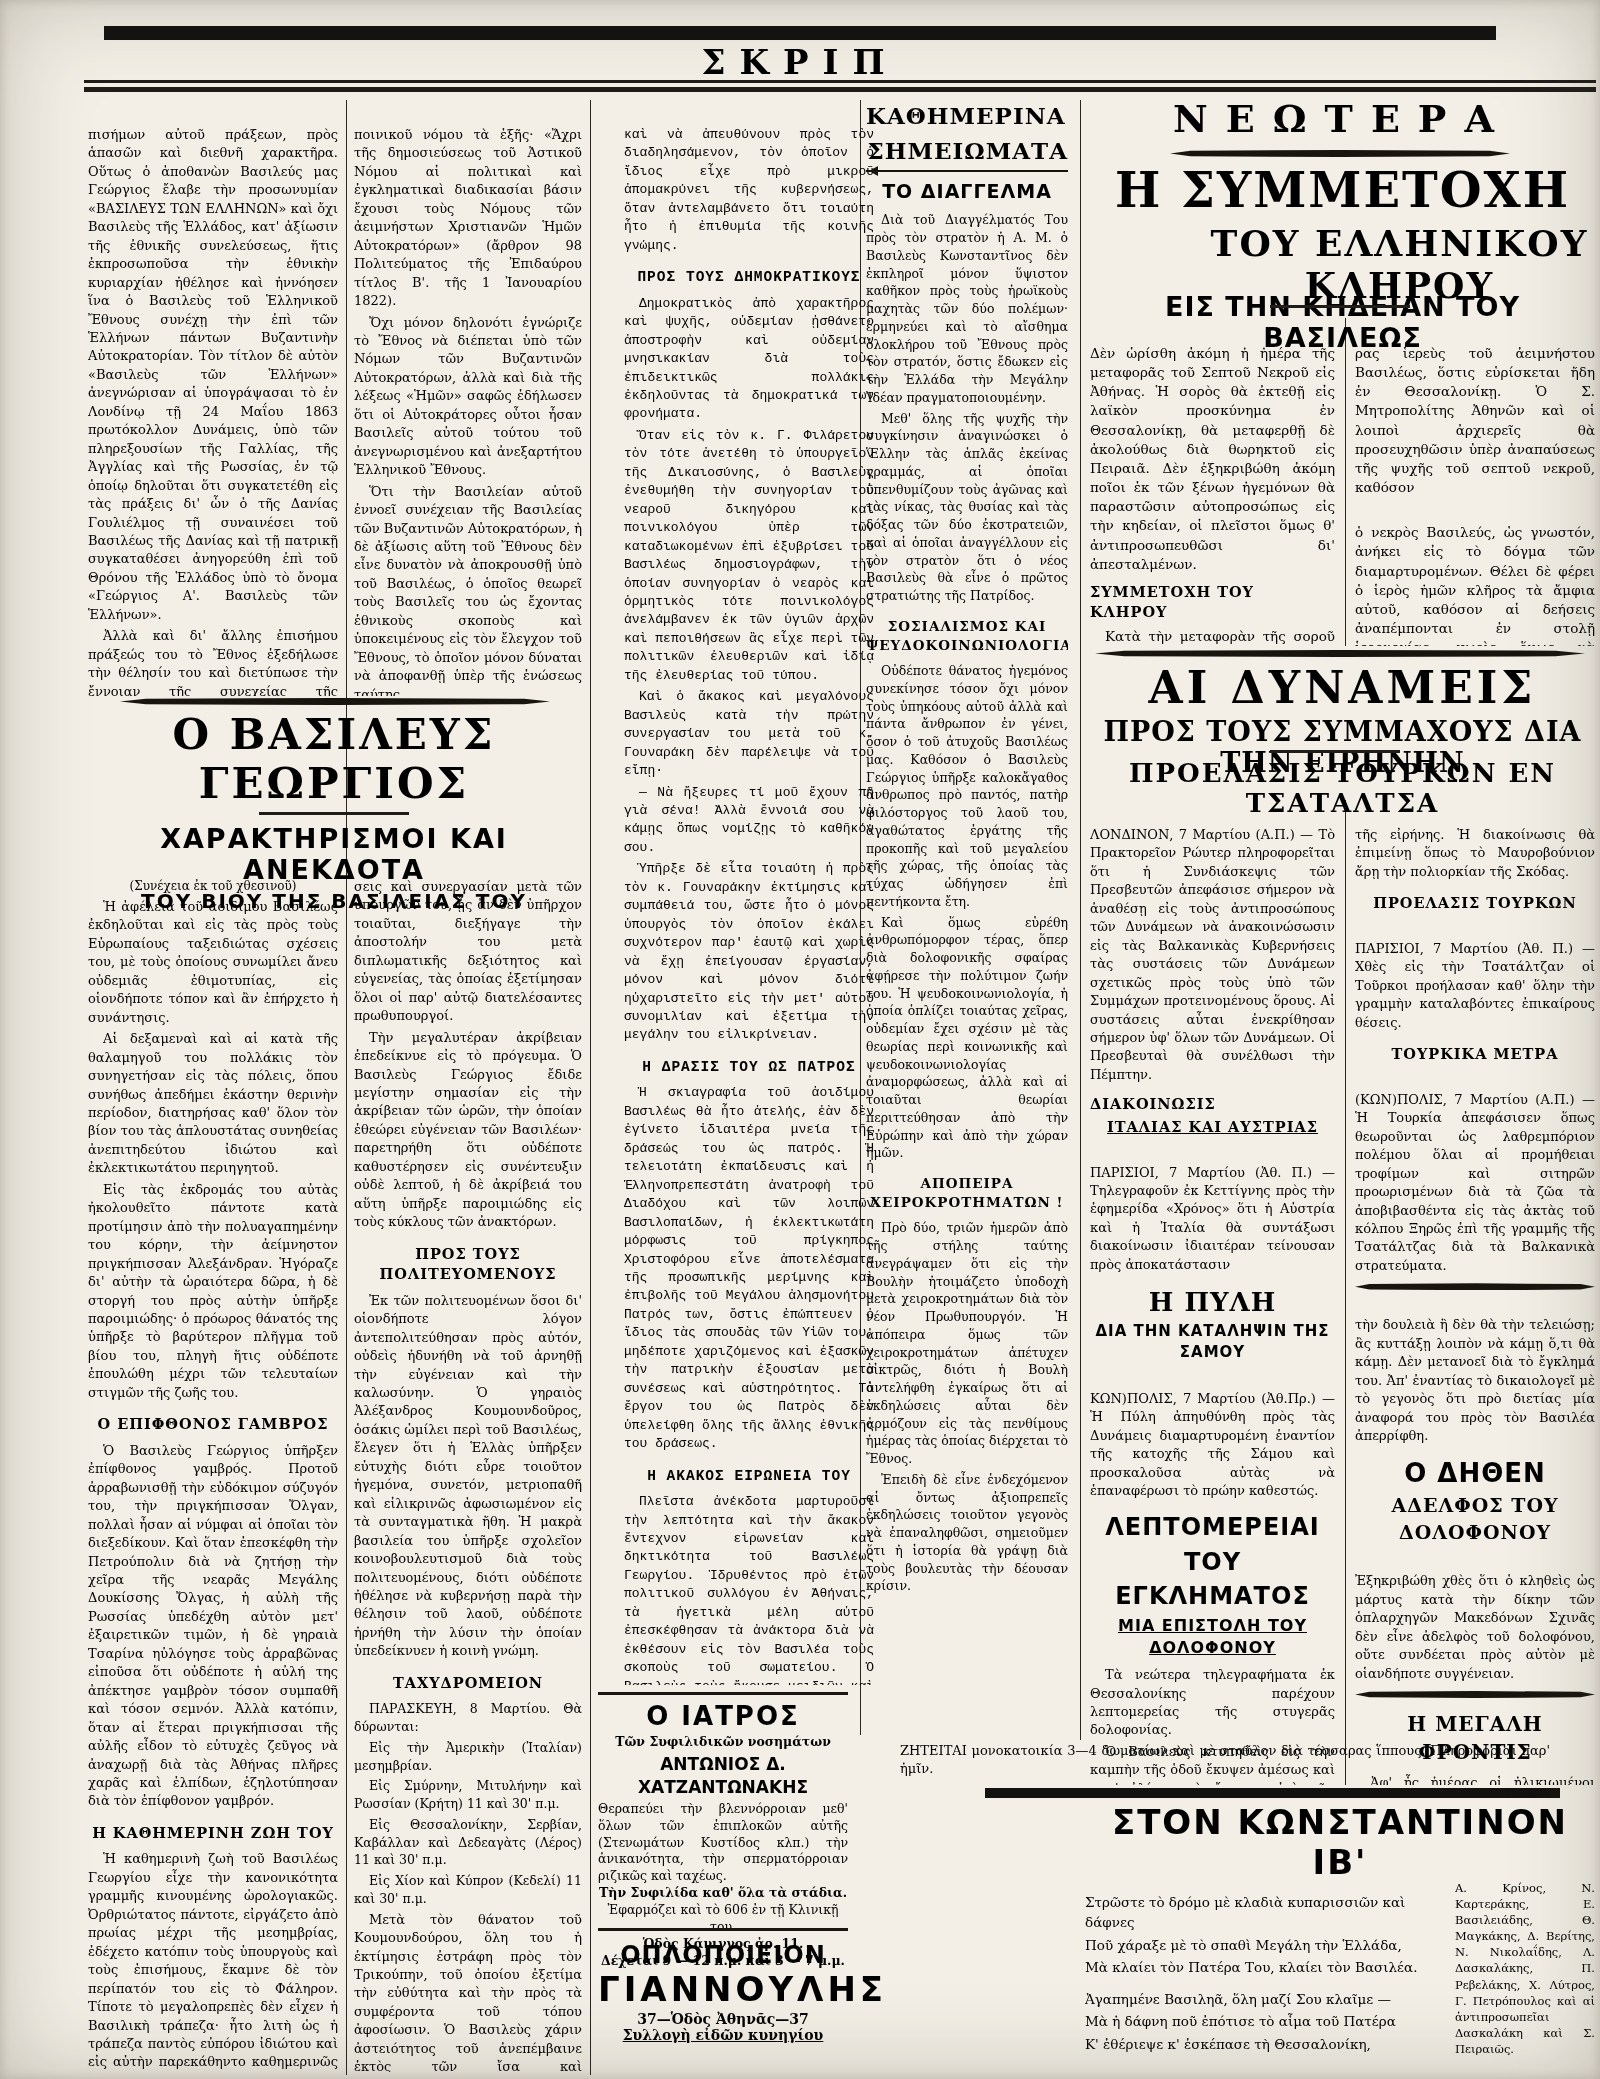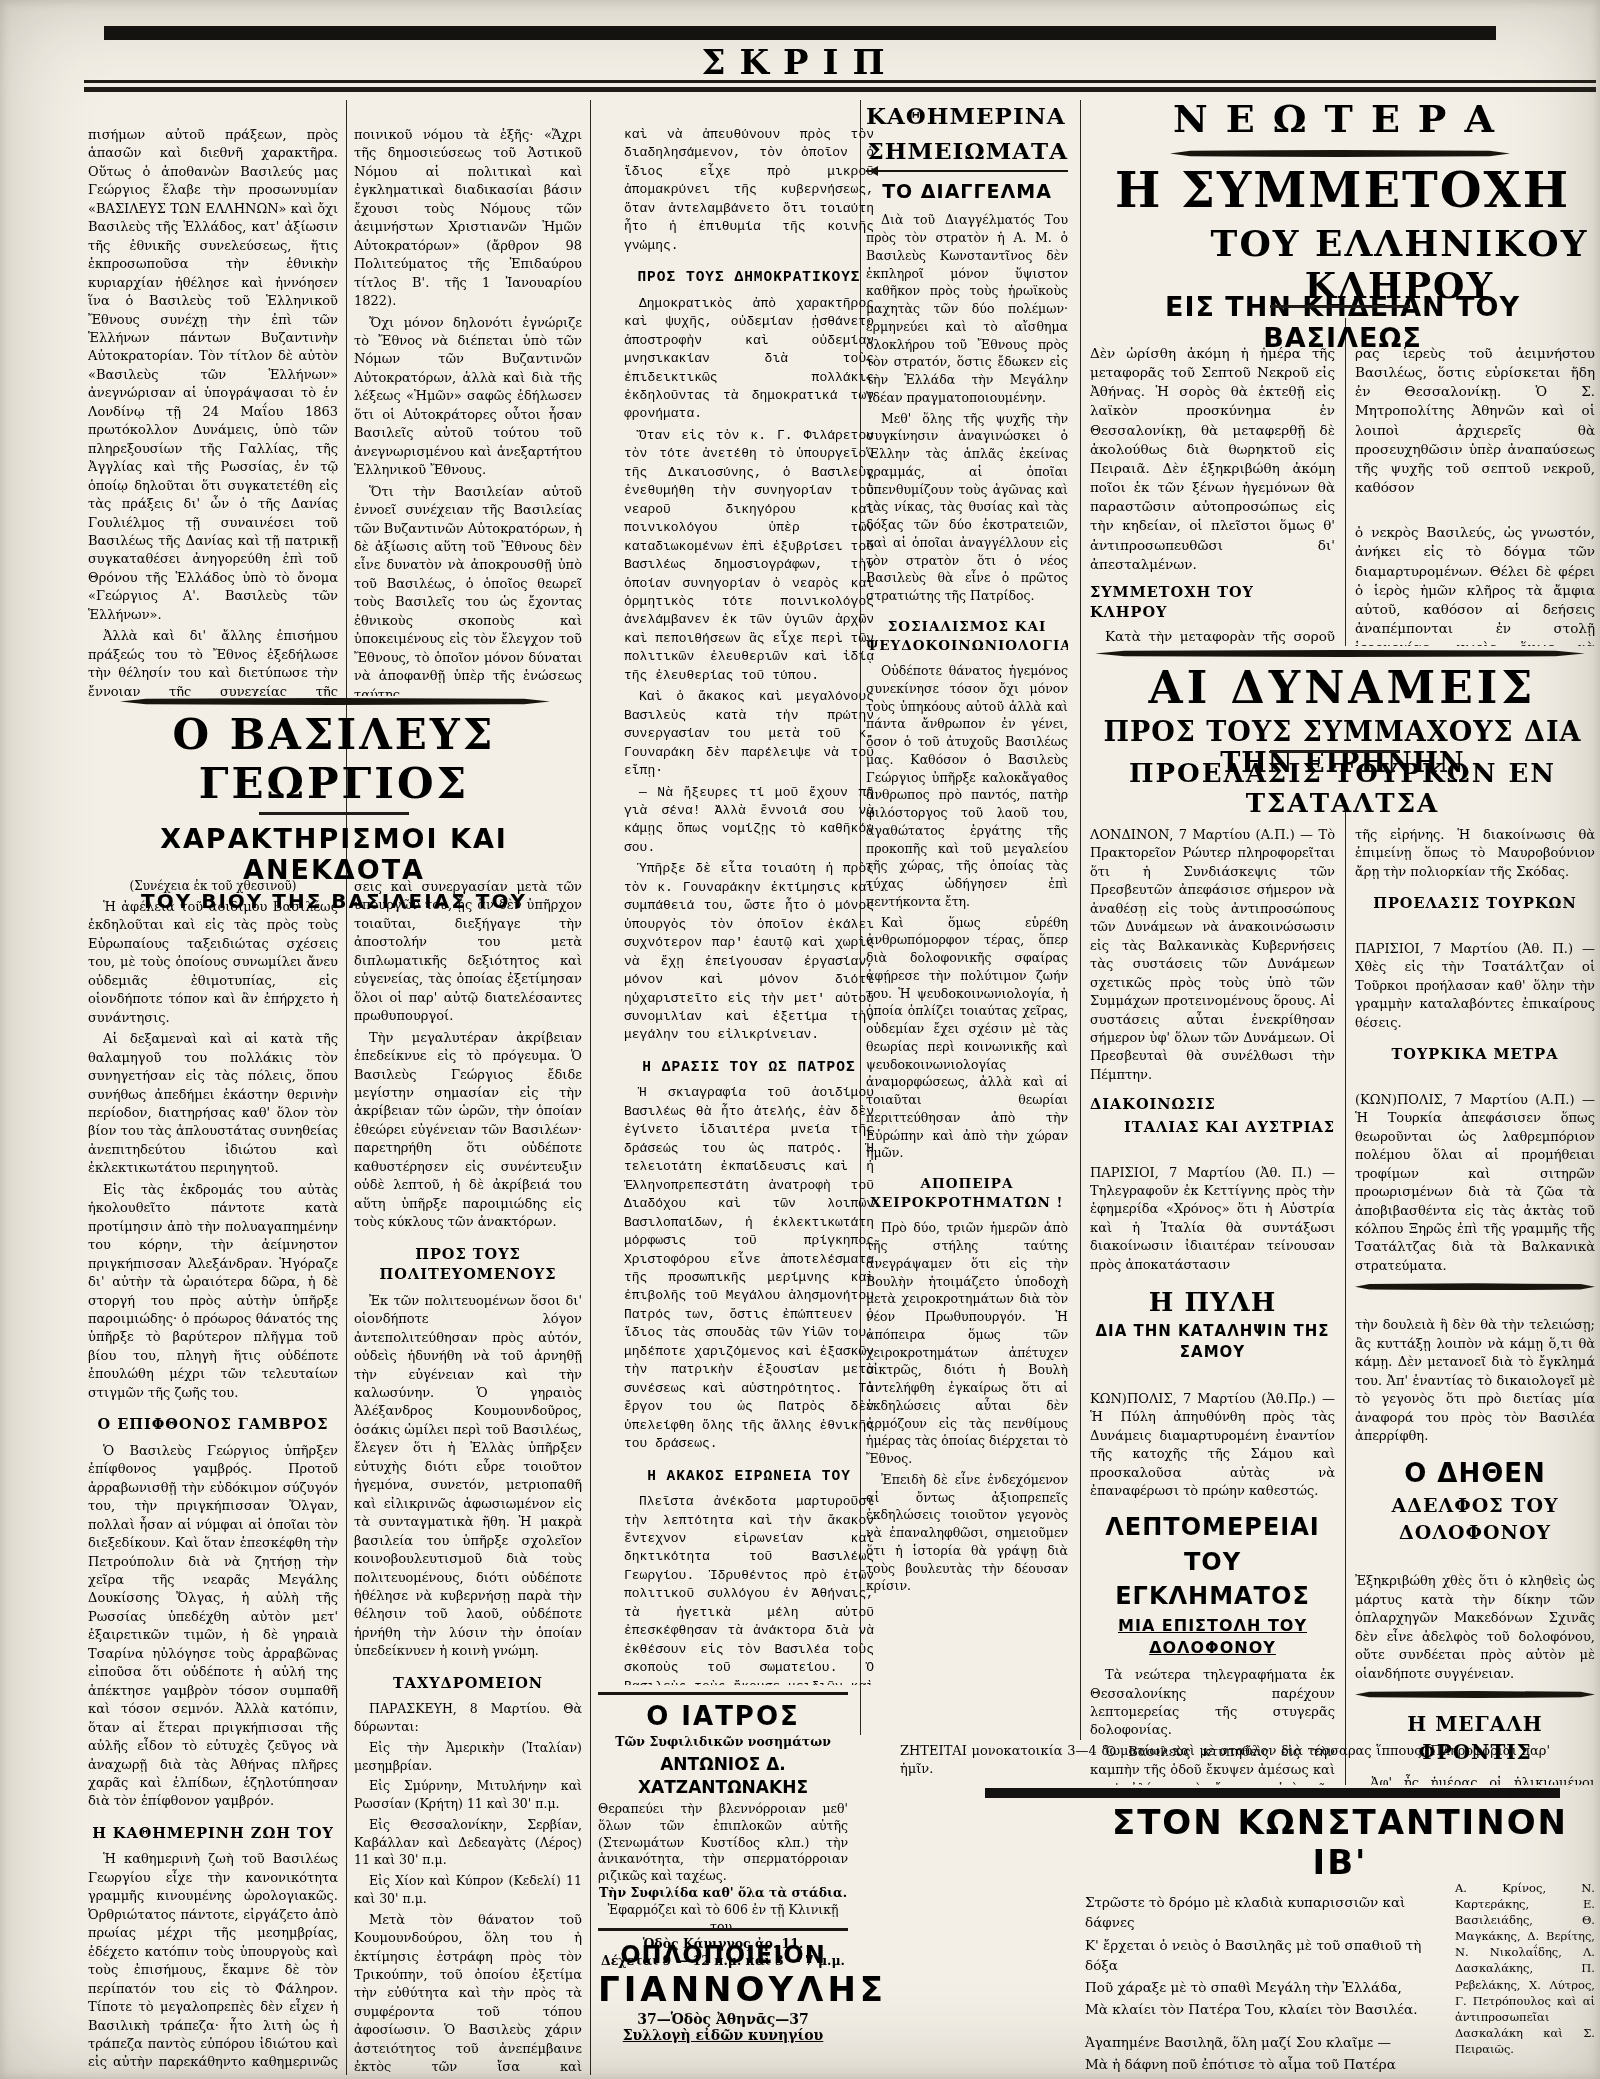--- a/index.html
+++ b/index.html
@@ -158,21 +158,21 @@
 
   <div class="abs orn" style="left:1095px;top:650px;width:490px;"></div>
   <div class="abs head-xl" style="left:1090px;top:662px;width:505px;font-size:44px;letter-spacing:4px;">ΑΙ ΔΥΝΑΜΕΙΣ</div>
   <div class="abs head-xl" style="left:1085px;top:716px;width:515px;font-size:27px;letter-spacing:1px;">ΠΡΟΣ ΤΟΥΣ ΣΥΜΜΑΧΟΥΣ ΔΙΑ ΤΗΝ ΕΙΡΗΝΗΝ</div>
   <div class="abs hrule" style="left:1270px;top:750px;width:130px;height:3px;"></div>
   <div class="abs head-xl" style="left:1090px;top:758px;width:505px;font-size:26px;">ΠΡΟΕΛΑΣΙΣ ΤΟΥΡΚΩΝ ΕΝ ΤΣΑΤΑΛΤΣΑ</div>
 
   <div class="abs col" style="left:1090px;top:800px;width:245px;height:985px;font-size:13px;">
     <p class="noindent">ΛΟΝΔΙΝΟΝ, 7 Μαρτίου (Α.Π.) — Τὸ Πρακτορεῖον Ρώυτερ πληροφορεῖται ὅτι ἡ Συνδιάσκεψις τῶν Πρεσβευτῶν ἀπεφάσισε σήμερον νὰ ἀναθέσῃ εἰς τοὺς ἀντιπροσώπους τῶν Δυνάμεων νὰ ἀνακοινώσωσιν εἰς τὰς Βαλκανικὰς Κυβερνήσεις τὰς συστάσεις τῶν Δυνάμεων σχετικῶς πρὸς τοὺς ὑπὸ τῶν Συμμάχων προτεινομένους ὅρους. Αἱ συστάσεις αὗται ἐνεκρίθησαν σήμερον ὑφ' ὅλων τῶν Δυνάμεων. Οἱ Πρεσβευταὶ θὰ συνέλθωσι τὴν Πέμπτην.</p>
     <div class="subhead" style="text-align:left;margin:10px 0 2px;">ΔΙΑΚΟΙΝΩΣΙΣ</div>
-    <div class="subhead" style="text-align:right;margin:0 0 6px;">ΙΤΑΛΙΑΣ ΚΑΙ ΑΥΣΤΡΙΑΣ</div>
+    <div class="subhead" style="margin:0 0 6px;text-decoration:underline;">ΙΤΑΛΙΑΣ ΚΑΙ ΑΥΣΤΡΙΑΣ</div>
     <p class="noindent">ΠΑΡΙΣΙΟΙ, 7 Μαρτίου (Ἀθ. Π.) — Τηλεγραφοῦν ἐκ Κεττίγνης πρὸς τὴν ἐφημερίδα «Χρόνος» ὅτι ἡ Αὐστρία καὶ ἡ Ἰταλία θὰ συντάξωσι διακοίνωσιν ἰδιαιτέραν τείνουσαν πρὸς ἀποκατάστασιν</p>
     <div class="subhead" style="font-size:26px;margin:10px 0 0;">Η ΠΥΛΗ</div>
     <div class="subhead sans" style="font-size:15px;margin:0 0 6px;">ΔΙΑ ΤΗΝ ΚΑΤΑΛΗΨΙΝ ΤΗΣ ΣΑΜΟΥ</div>
     <p class="noindent">ΚΩΝ)ΠΟΛΙΣ, 7 Μαρτίου (Ἀθ.Πρ.) — Ἡ Πύλη ἀπηυθύνθη πρὸς τὰς Δυνάμεις διαμαρτυρομένη ἐναντίον τῆς κατοχῆς τῆς Σάμου καὶ προσκαλοῦσα αὐτὰς νὰ ἐπαναφέρωσι τὸ πρώην καθεστώς.</p>
     <div class="subhead sans" style="font-size:24px;margin:10px 0 0;">ΛΕΠΤΟΜΕΡΕΙΑΙ</div>
     <div class="subhead sans" style="font-size:24px;margin:0;">ΤΟΥ ΕΓΚΛΗΜΑΤΟΣ</div>
     <div class="subhead sans" style="font-size:16px;margin:2px 0 6px;text-decoration:underline;">ΜΙΑ ΕΠΙΣΤΟΛΗ ΤΟΥ ΔΟΛΟΦΟΝΟΥ</div>
     <p>Τὰ νεώτερα τηλεγραφήματα ἐκ Θεσσαλονίκης παρέχουν λεπτομερείας τῆς στυγερᾶς δολοφονίας.</p>
     <p>Ὁ Βασιλεὺς κτυπηθεὶς εἰς τὴν καμπὴν τῆς ὁδοῦ ἔκυψεν ἀμέσως καὶ παρ' ὀλίγον νὰ ἔπιπτεν ἐπὶ τῶν καθισμάτων τοῦ ἐκεῖ καφεζυθοπωλείου ἂν μὴ ἔσπευδον παραχρῆμα οἱ παρατυχόντες στρατιῶται νὰ τὸν ὑποβαστάσωσιν.</p>
 
@@ -197,21 +197,20 @@
 
   <div class="abs" style="left:900px;top:1742px;width:650px;font-size:13px;line-height:1.35;text-align:justify;">
     <span>ΖΗΤΕΙΤΑΙ μονοκατοικία 3—4 δωματίων καὶ μὲ σταῦλον διὰ τέσσαρας ἵππους. Πληροφορίαι παρ' ἡμῖν.</span>
   </div>
   <div class="abs topbar" style="left:985px;top:1788px;width:575px;height:10px;"></div>
 
   <div class="abs" style="left:1085px;top:1802px;width:510px;">
     <div class="head-xl sans" style="font-size:34px;letter-spacing:2px;">ΣΤΟΝ ΚΩΝΣΤΑΝΤΙΝΟΝ ΙΒ'</div>
     <div style="margin-top:10px;width:360px;font-size:13.5px;line-height:1.5;">
       <p class="poemline">Στρῶστε τὸ δρόμο μὲ κλαδιὰ κυπαρισσιῶν καὶ δάφνες</p>
-      <p class="poemline">Κ' ἔρχεται ὁ νειὸς ὁ Βασιληᾶς μὲ τοῦ σπαθιοῦ τὴ δόξα</p>
       <p class="poemline">Ποῦ χάραξε μὲ τὸ σπαθὶ Μεγάλη τὴν Ἑλλάδα,</p>
       <p class="poemline">Μὰ κλαίει τὸν Πατέρα Του, κλαίει τὸν Βασιλέα.</p>
     </div>
     <div style="margin-top:12px;width:360px;font-size:13.5px;line-height:1.5;">
       <p class="poemline">Ἀγαπημένε Βασιληᾶ, ὅλη μαζί Σου κλαῖμε —</p>
       <p class="poemline">Μὰ ἡ δάφνη ποῦ ἐπότισε τὸ αἷμα τοῦ Πατέρα</p>
       <p class="poemline">Κ' ἐθέριεψε κ' ἐσκέπασε τὴ Θεσσαλονίκη,</p>
 
     </div>
 

